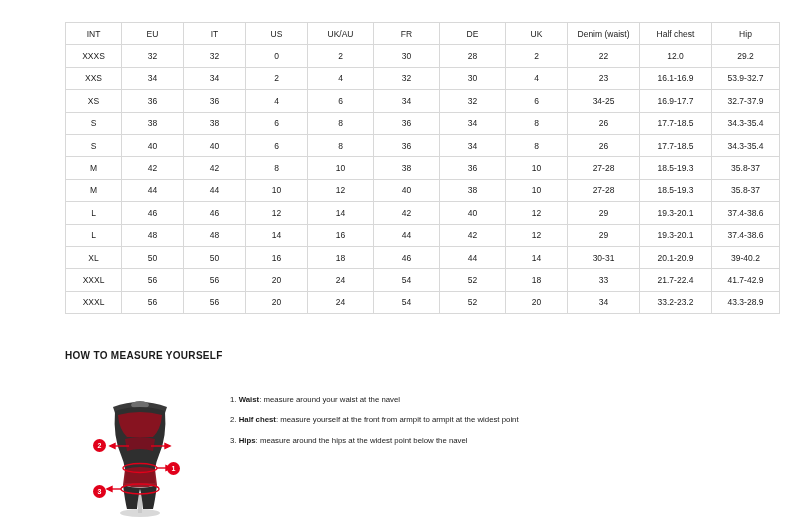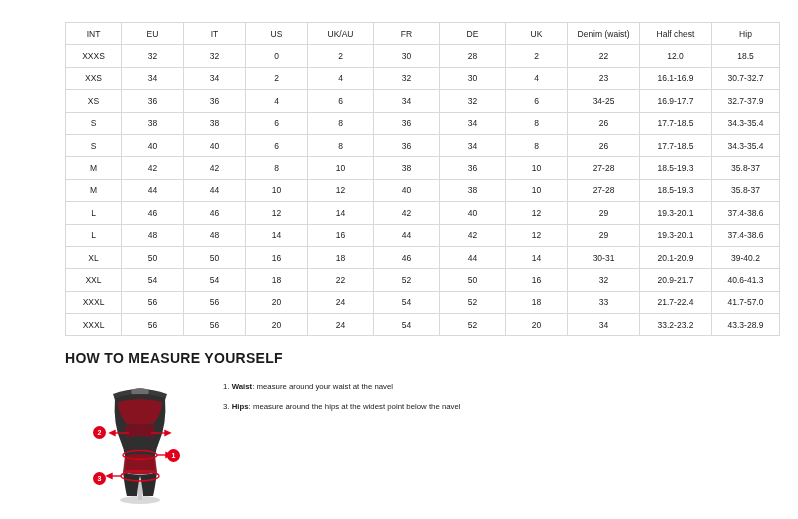--- a/index.html
+++ b/index.html
@@ -60,39 +60,39 @@
   col.c10 { width: 68px; }
 
   
   .howto {
     position: absolute;
     left: 65px;
     top: 350px;
     width: 680px;
   }
   .howto-title {
-    font-size: 14px;
+    font-size: 10px;
     font-weight: bold;
     letter-spacing: 0.3px;
     color: #1a1a1a;
-    margin-bottom: 10px;
+    margin-bottom: 28px;
   }
   .howto-body {
     position: relative;
     display: flex;
     align-items: flex-start;
   }
   .figure-block {
     position: relative;
     width: 150px;
     height: 130px;
     flex: 0 0 150px;
   }
   .notes {
-    margin-left: 8px;
+    margin-left: 15px;
     padding-top: 6px;
   }
   .note {
     font-size: 7.8px;
     color: #1a1a1a;
     margin-bottom: 11px;
     line-height: 1.2;
   }
   .note b { font-weight: bold; }
 
@@ -155,34 +155,34 @@
             <td>XXXS</td>
             <td>32</td>
             <td>32</td>
             <td>0</td>
             <td>2</td>
             <td>30</td>
             <td>28</td>
             <td>2</td>
             <td>22</td>
             <td>12.0</td>
-            <td>18.5</td>
+            <td>29.2</td>
           </tr>
           <tr>
             <td>XXS</td>
             <td>34</td>
             <td>34</td>
             <td>2</td>
             <td>4</td>
             <td>32</td>
             <td>30</td>
             <td>4</td>
             <td>23</td>
             <td>16.1-16.9</td>
-            <td>30.7-32.7</td>
+            <td>53.9-32.7</td>
           </tr>
           <tr>
             <td>XS</td>
             <td>36</td>
             <td>36</td>
             <td>4</td>
             <td>6</td>
             <td>34</td>
             <td>32</td>
             <td>6</td>
@@ -275,44 +275,31 @@
             <td>16</td>
             <td>18</td>
             <td>46</td>
             <td>44</td>
             <td>14</td>
             <td>30-31</td>
             <td>20.1-20.9</td>
             <td>39-40.2</td>
           </tr>
           <tr>
-            <td>XXL</td>
-            <td>54</td>
-            <td>54</td>
-            <td>18</td>
-            <td>22</td>
-            <td>52</td>
-            <td>50</td>
-            <td>16</td>
-            <td>32</td>
-            <td>20.9-21.7</td>
-            <td>40.6-41.3</td>
-          </tr>
-          <tr>
             <td>XXXL</td>
             <td>56</td>
             <td>56</td>
             <td>20</td>
             <td>24</td>
             <td>54</td>
             <td>52</td>
             <td>18</td>
             <td>33</td>
             <td>21.7-22.4</td>
-            <td>41.7-57.0</td>
+            <td>41.7-42.9</td>
           </tr>
           <tr>
             <td>XXXL</td>
             <td>56</td>
             <td>56</td>
             <td>20</td>
             <td>24</td>
             <td>54</td>
             <td>52</td>
             <td>20</td>
@@ -367,18 +354,19 @@
           </g>
         </svg>
 
         <div class="marker m1">1</div>
         <div class="marker m2">2</div>
         <div class="marker m3">3</div>
       </div>
 
       <div class="notes" id="notes-list">
           <div class="note"><span>1. </span><b>Waist</b><span>: measure around your waist at the navel</span></div>
+          <div class="note"><span>2. </span><b>Half chest</b><span>: measure yourself at the front from armpit to armpit at the widest point</span></div>
           <div class="note"><span>3. </span><b>Hips</b><span>: measure around the hips at the widest point below the navel</span></div>
         </div>
     </div>
   </div>
 
 </div>
 
 </body></html>

